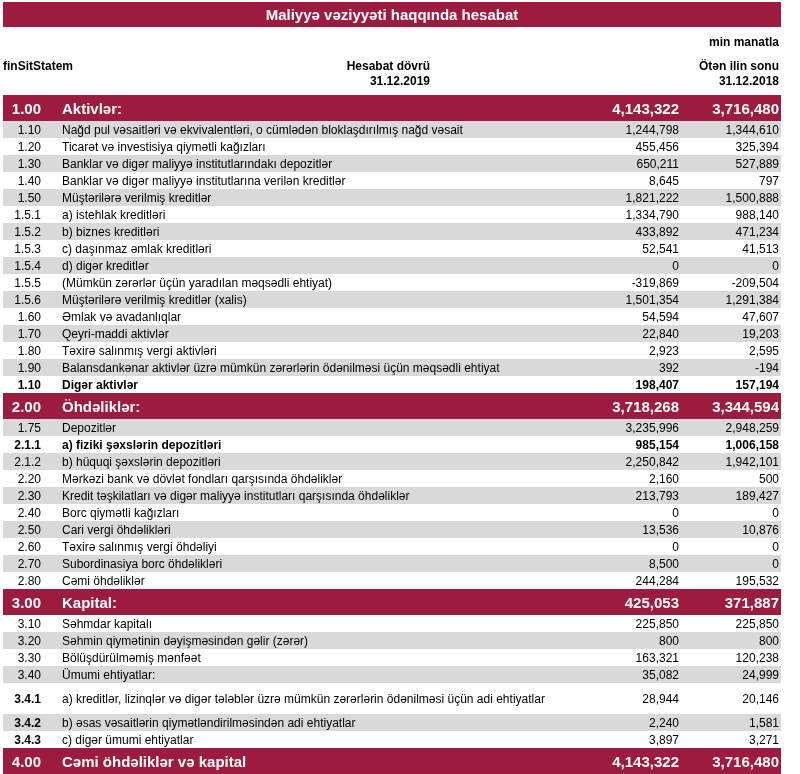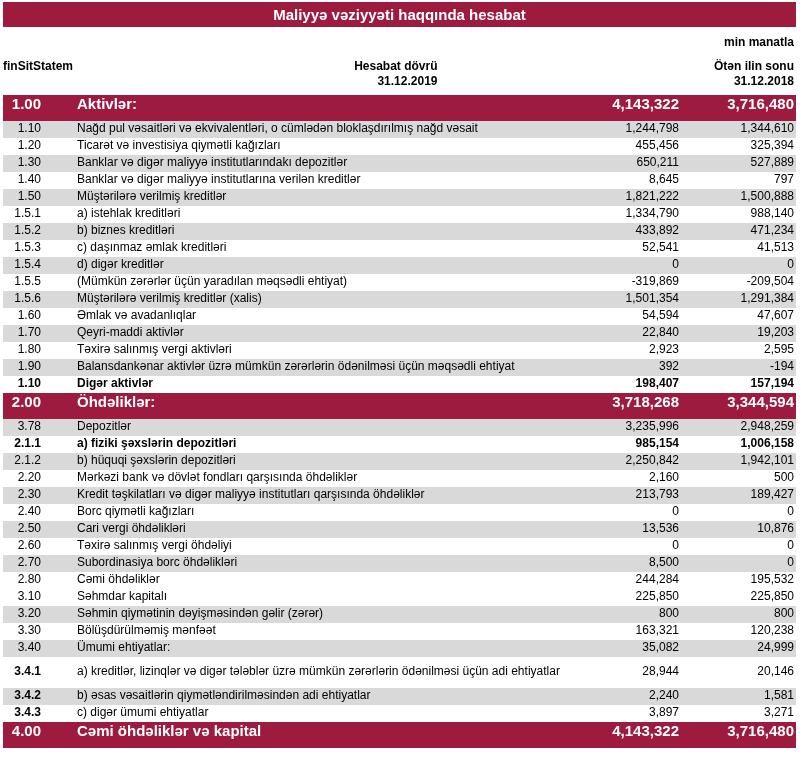--- a/index.html
+++ b/index.html
@@ -8,41 +8,41 @@
     --banner-text:#FFFFFF;
   }
   *{box-sizing:border-box;margin:0;padding:0;}
   html,body{background:#FFFFFF;}
   body{
     width:800px;height:774px;
     font-family:"Liberation Sans","DejaVu Sans",sans-serif;
     color:#000;
     overflow:hidden;
   }
-  .page{width:800px;height:774px;padding:2px 4px 0 3px;}
+  .page{width:800px;height:774px;padding:2px 19px 0 3px;}
   .title-banner{
     background:var(--accent);color:var(--banner-text);
     height:25px;line-height:25px;text-align:center;
     font-size:15px;font-weight:bold;
     margin-bottom:8px;
   }
   .unit-note{
     text-align:right;font-weight:bold;font-size:12px;
     padding-right:2px;margin-bottom:9px;height:15px;line-height:15px;
   }
   .col-headers{
     display:flex;justify-content:space-between;align-items:flex-start;
     font-weight:bold;font-size:12px;line-height:15px;
     margin-bottom:6px;height:30px;
   }
   .ch-form{text-align:right;padding-right:14px;}
   .ch-col{text-align:right;}
   .ch-col.c1{width:96px;}
   .ch-col.c2{width:104px;padding-right:2px;}
-  .row{display:flex;white-space:nowrap;gap:15px;}
+  .row{display:flex;align-items:center;white-space:nowrap;}
   .cell.code{width:44px;flex:none;text-align:right;padding-right:6px;}
   .cell.label{flex:1;padding-left:8px;overflow:visible;margin-left:7px;}
   .cell.val{flex:none;text-align:right;}
   .cell.v1{width:100px;}
   .cell.v2{width:102px;padding-right:2px;}
   .banner-row{
     background:var(--accent);color:var(--banner-text);
     font-weight:bold;font-size:15px;height:26px;
   }
   .data-row{height:17px;font-size:12px;}
@@ -195,21 +195,21 @@
   </div>
 
   <div class="row banner-row">
     <span class="cell code">2.00</span>
     <span class="cell label">Öhdəliklər:</span>
     <span class="cell val v1">3,718,268</span>
     <span class="cell val v2">3,344,594</span>
   </div>
 
   <div class="row data-row shaded">
-    <span class="cell code">3.78</span>
+    <span class="cell code">1.75</span>
     <span class="cell label">Depozitlər</span>
     <span class="cell val v1">3,235,996</span>
     <span class="cell val v2">2,948,259</span>
   </div>
 
   <div class="row data-row bold-row">
     <span class="cell code">2.1.1</span>
     <span class="cell label">a) fiziki şəxslərin depozitləri</span>
     <span class="cell val v1">985,154</span>
     <span class="cell val v2">1,006,158</span>
@@ -264,20 +264,26 @@
     <span class="cell val v2">0</span>
   </div>
 
   <div class="row data-row">
     <span class="cell code">2.80</span>
     <span class="cell label">Cəmi öhdəliklər</span>
     <span class="cell val v1">244,284</span>
     <span class="cell val v2">195,532</span>
   </div>
 
+  <div class="row banner-row">
+    <span class="cell code">3.00</span>
+    <span class="cell label">Kapital:</span>
+    <span class="cell val v1">425,053</span>
+    <span class="cell val v2">371,887</span>
+  </div>
 
   <div class="row data-row">
     <span class="cell code">3.10</span>
     <span class="cell label">Səhmdar kapitalı</span>
     <span class="cell val v1">225,850</span>
     <span class="cell val v2">225,850</span>
   </div>
 
   <div class="row data-row shaded">
     <span class="cell code">3.20</span>

